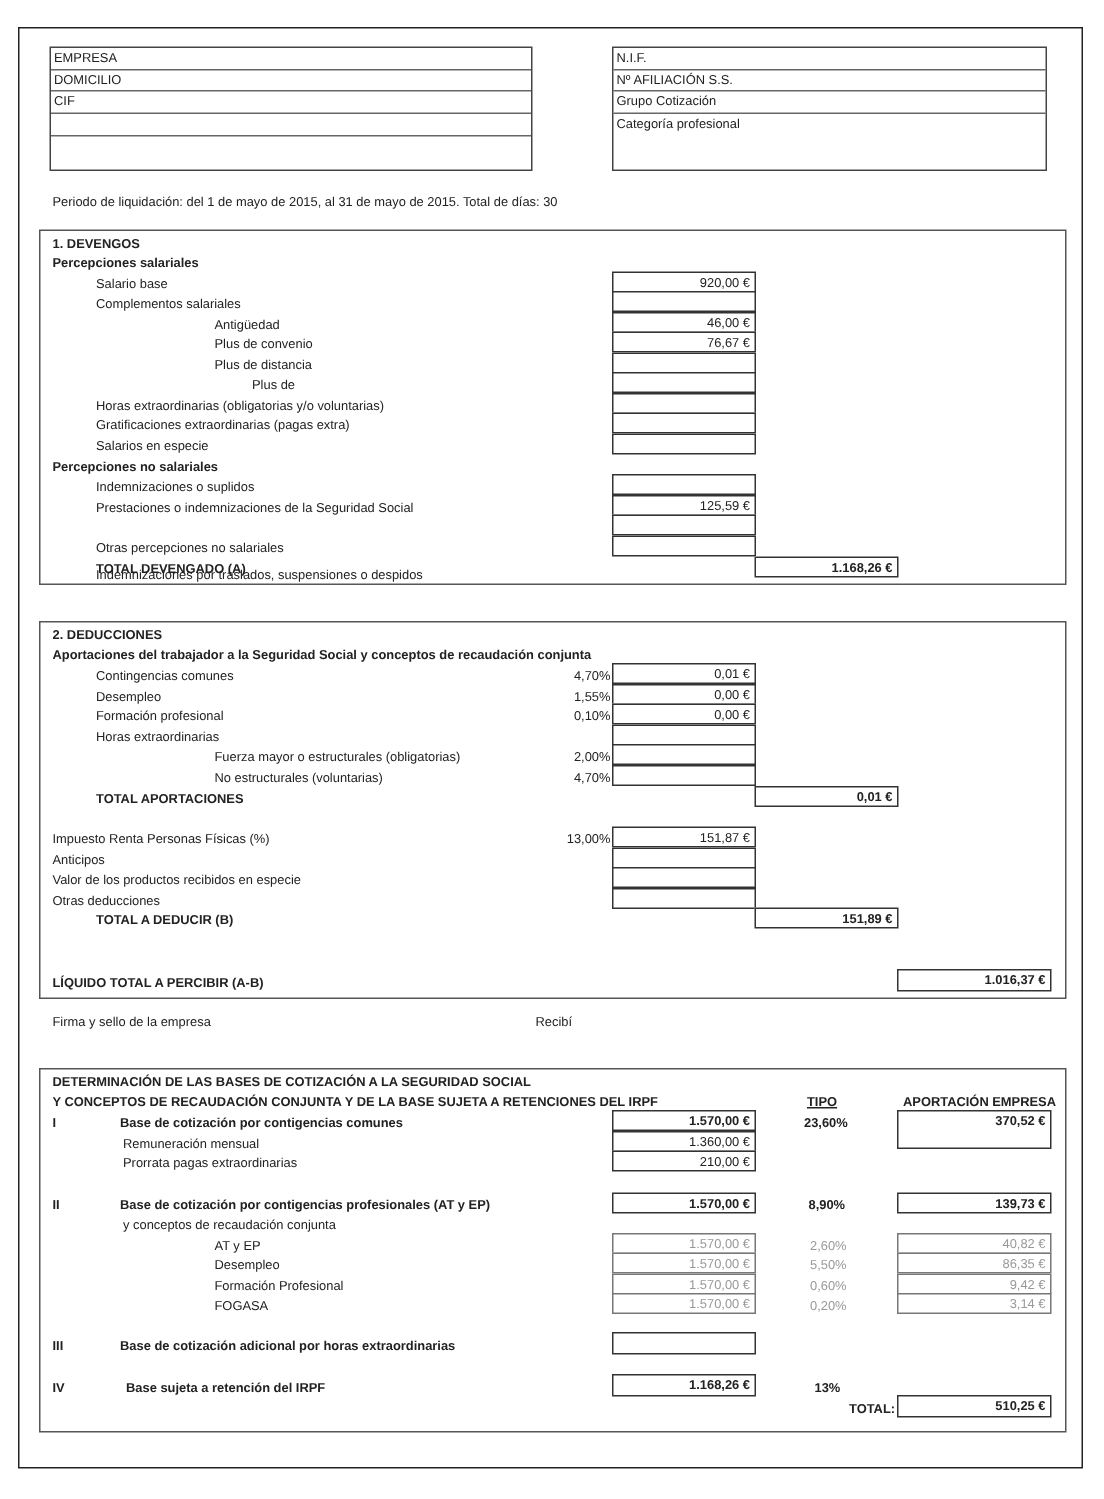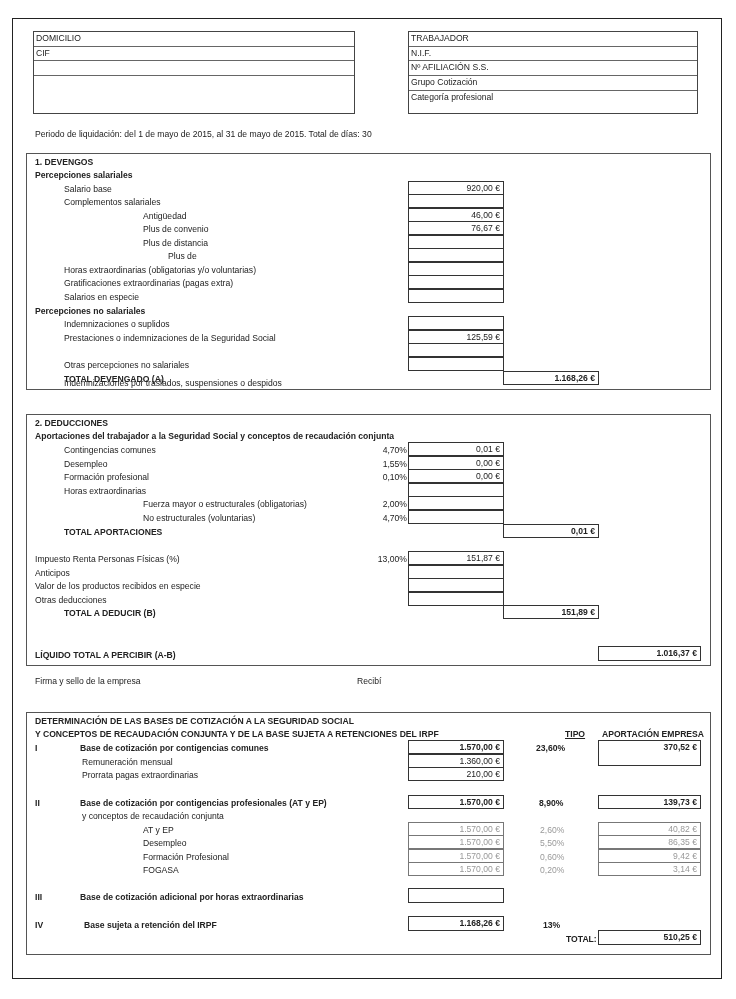--- a/index.html
+++ b/index.html
@@ -11,35 +11,35 @@
   .hrow { height:13.7px; line-height:13.7px; border-bottom:1px solid #666; padding-left:2px;
           white-space:nowrap; overflow:hidden; }
   .hrow:last-child { border-bottom:none; }
   .sec { position:absolute; border:1px solid #555; box-sizing:border-box; }
   .lbl { position:absolute; white-space:nowrap; line-height:12px; }
   .b { font-weight:bold; }
   .cell { position:absolute; border:1px solid #333; box-sizing:border-box; text-align:right;
           padding-right:3px; line-height:12px; white-space:nowrap; background:#fff; }
   .grey { color:#999; border-color:#777; }
   .pct { position:absolute; text-align:right; width:40px; white-space:nowrap; line-height:12px; }
-  .u { text-decoration:underline;margin-left:27px; }
+  .u { text-decoration:underline; }
 </style>
 </head>
 <body>
 
 <div class="outer"></div>
 
 <div class="hbox" style="left:33px;top:31px;width:322px;height:83px;">
+  <div class="hrow">EMPRESA</div>
   <div class="hrow">DOMICILIO</div>
   <div class="hrow">CIF</div>
   <div class="hrow"></div>
   <div class="hrow"></div>
 </div>
 <div class="hbox" style="left:408px;top:31px;width:290px;height:83px;">
-  <div class="hrow">TRABAJADOR</div>
   <div class="hrow">N.I.F.</div>
   <div class="hrow">Nº AFILIACIÓN S.S.</div>
   <div class="hrow">Grupo Cotización</div>
   <div class="hrow">Categoría profesional</div>
 </div>
 
 <div class="lbl" style="left:35px;top:128px;">Periodo de liquidación: del 1 de mayo de 2015, al 31 de mayo de 2015. Total de días: 30</div>
 
 <div class="sec" style="left:26px;top:153px;width:685px;height:237px;"></div>
 <div class="lbl b" style="left:35px;top:156px;">1. DEVENGOS</div>

